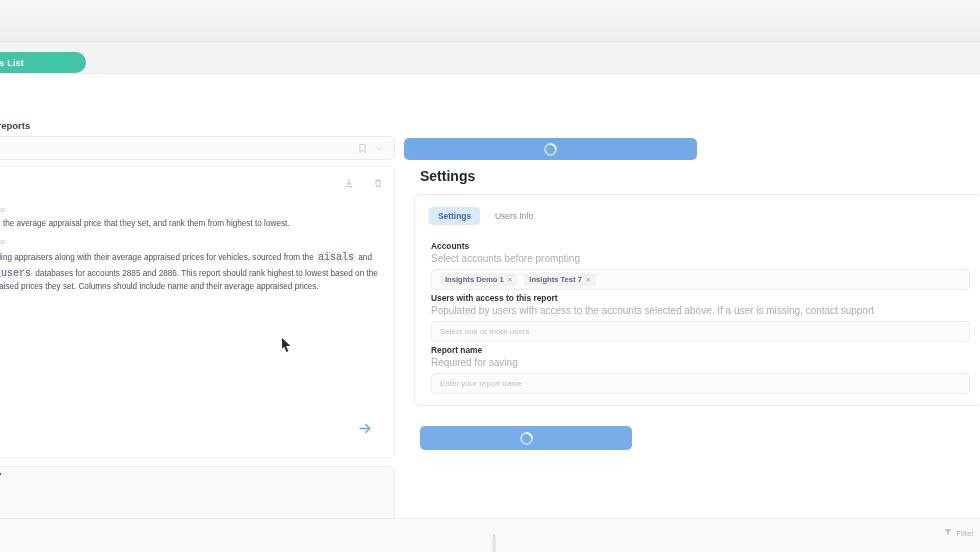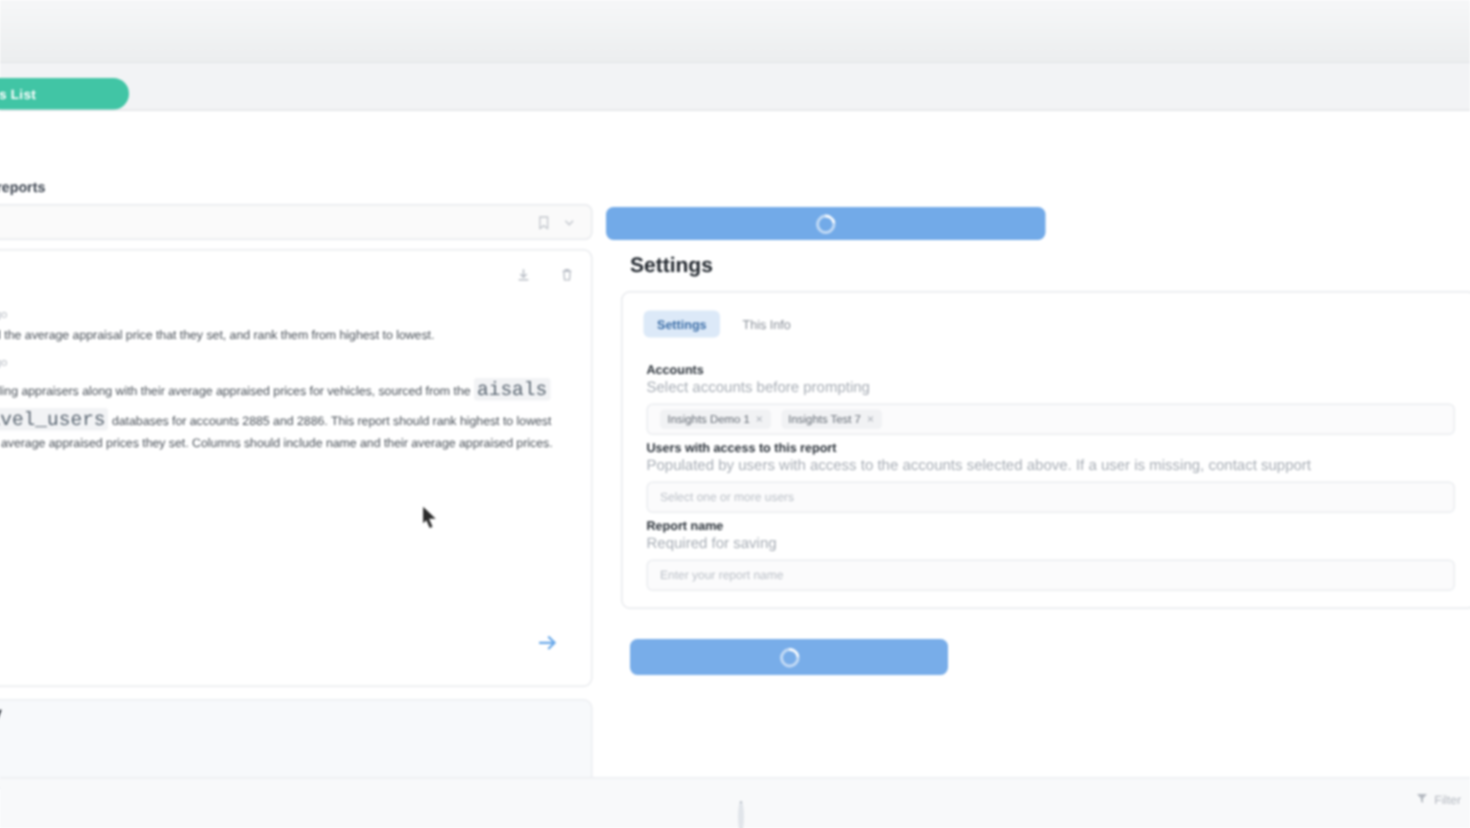--- a/index.html
+++ b/index.html
@@ -77,21 +77,21 @@
     font-size: 7.5px; color: #b7bcc3; margin-bottom: 4px;
   }
   .msg-body {
     font-size: 8.2px; line-height: 1.55; color: #4a5159;
   }
   .msg-user { top: 38px; }
   .msg-assistant { top: 70px; }
   .code {
     font-family: "Liberation Mono", monospace;
     background: #f2f3f5; color: #5a6672;
-    padding: 0 2px; border-radius: 2px; font-size: 13px;
+    padding: 0 2px; border-radius: 2px; font-size: 10px;
   }
   .send-btn {
     position: absolute; right: 18px; bottom: 18px;
     width: 22px; height: 22px;
     display: flex; align-items: center; justify-content: center;
     color: #6aa9e9;
   }
 
   .results-band {
     position: absolute; left: -60px; top: 466px;
@@ -157,21 +157,21 @@
   }
   .input-box {
     background: #fbfbfc; border: 1px solid #ebedf0; border-radius: 4px;
     height: 21px; display: flex; align-items: center;
     padding: 0 8px; gap: 7px;
   }
   .input-placeholder { font-size: 8px; color: #bcc1c8; }
   .chip {
     background: #f1f2f4; border-radius: 3px;
     font-size: 7.6px; color: #636a73;
-    padding: 2px 5px; display: inline-flex; align-items: flex-start; gap: 4px;
+    padding: 2px 5px; display: inline-flex; align-items: flex-start; gap: 4px; font-weight: bold;
   }
   .chip-x { color: #a9aeb6; font-size: 8px; }
 
   .f-accounts { top: 46px; }
   .f-users    { top: 98px; }
   .f-report   { top: 150px; }
 
   
   .bottom-bar {
     position: absolute; left: 0; top: 518px; width: 980px; height: 34px;
@@ -260,21 +260,21 @@
   <div class="run-btn-top">
     <span class="spinner"></span>
     <span></span>
   </div>
 
   <div class="settings-title">Settings</div>
 
   <div class="settings-card">
     <div class="tabs">
       <div class="tab active">Settings</div>
-      <div class="tab">This Info</div>
+      <div class="tab">Users Info</div>
     </div>
 
     <div class="field f-accounts">
       <div class="field-label">Accounts</div>
       <div class="field-help">Select accounts before prompting</div>
       <div class="input-box">
         <span class="chip">
           <span>Insights Demo 1</span>
           <span class="chip-x">×</span>
         </span>

